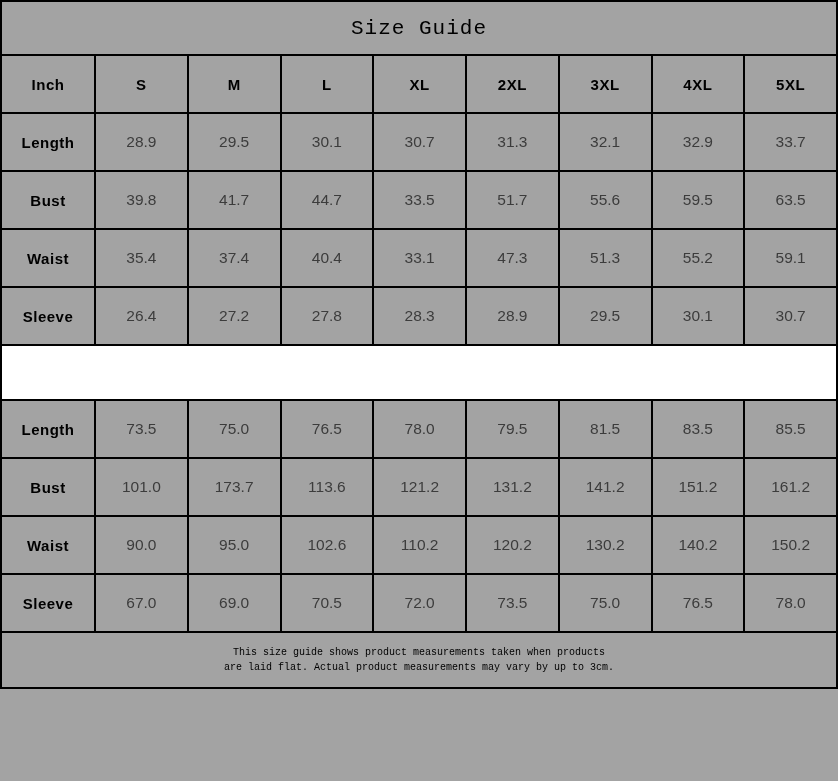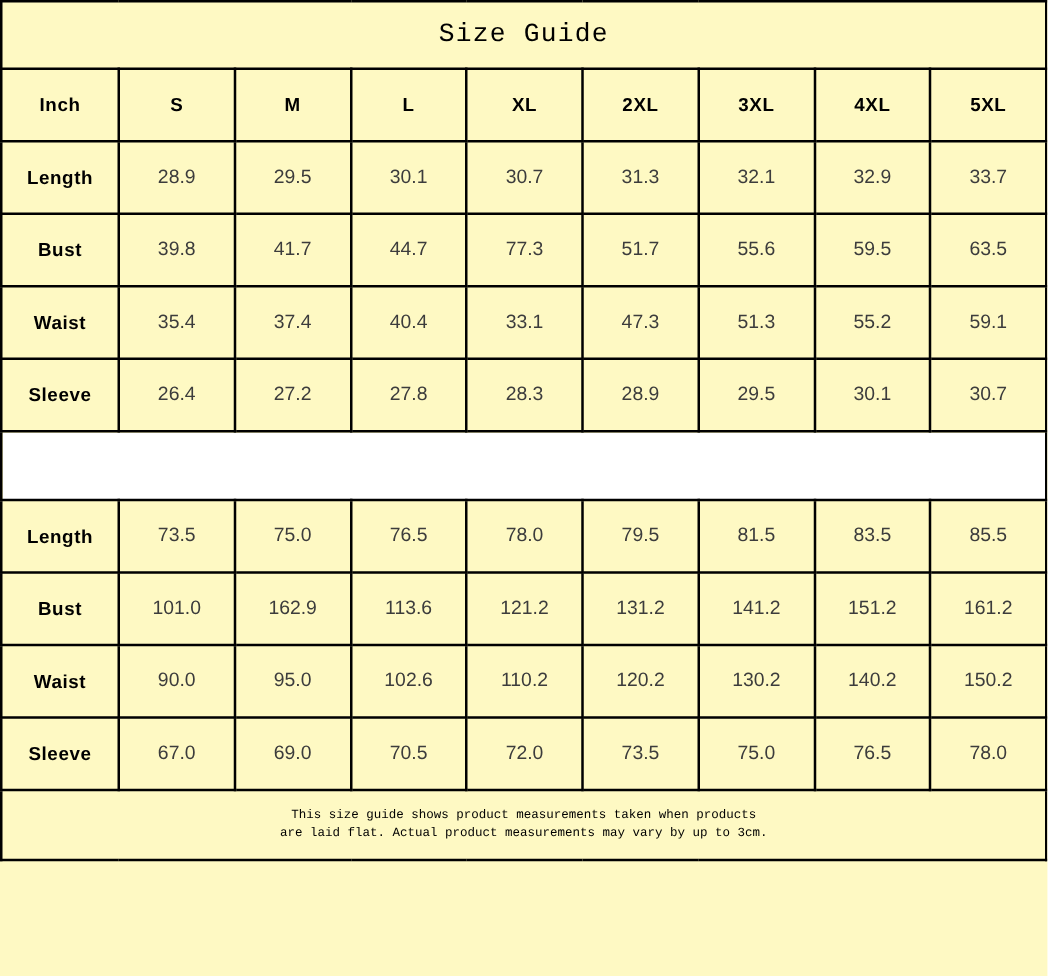--- a/index.html
+++ b/index.html
@@ -3,21 +3,21 @@
 <meta charset="utf-8">
 <style>
   html, body {
     margin: 0;
     padding: 0;
     background: #ffffff;
   }
   .page {
     width: 838px;
     height: 781px;
-    background: #fef9c3;
+    background: #a3a3a3;
     overflow: hidden;
   }
   table.size-guide {
     border-collapse: collapse;
     width: 838px;
     table-layout: fixed;
   }
   table.size-guide td {
     border: 2px solid #000000;
     text-align: center;
@@ -99,21 +99,21 @@
       <td class="val">32.1</td>
       <td class="val">32.9</td>
       <td class="val">33.7</td>
     </tr>
 
     <tr>
       <td class="hd">Bust</td>
       <td class="val">39.8</td>
       <td class="val">41.7</td>
       <td class="val">44.7</td>
-      <td class="val">77.3</td>
+      <td class="val">33.5</td>
       <td class="val">51.7</td>
       <td class="val">55.6</td>
       <td class="val">59.5</td>
       <td class="val">63.5</td>
     </tr>
 
     <tr>
       <td class="hd">Waist</td>
       <td class="val">35.4</td>
       <td class="val">37.4</td>
@@ -150,21 +150,21 @@
       <td class="val">78.0</td>
       <td class="val">79.5</td>
       <td class="val">81.5</td>
       <td class="val">83.5</td>
       <td class="val">85.5</td>
     </tr>
 
     <tr>
       <td class="hd">Bust</td>
       <td class="val">101.0</td>
-      <td class="val">162.9</td>
+      <td class="val">173.7</td>
       <td class="val">113.6</td>
       <td class="val">121.2</td>
       <td class="val">131.2</td>
       <td class="val">141.2</td>
       <td class="val">151.2</td>
       <td class="val">161.2</td>
     </tr>
 
     <tr>
       <td class="hd">Waist</td>

